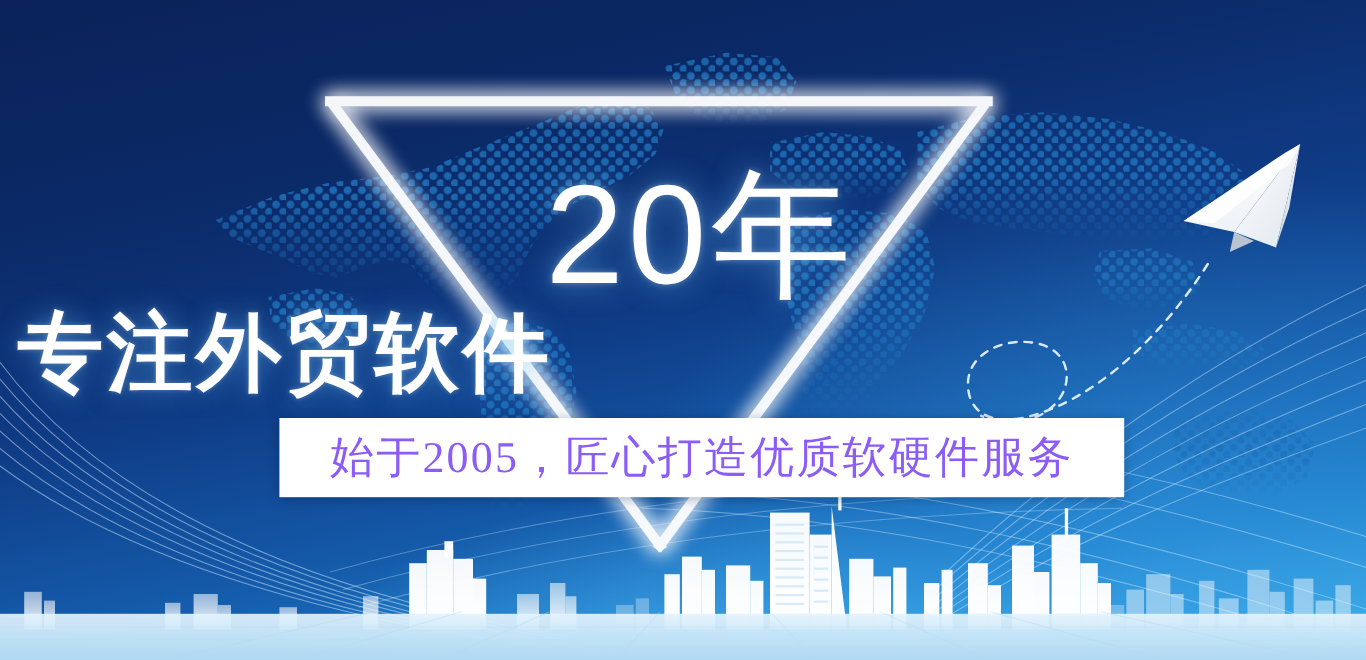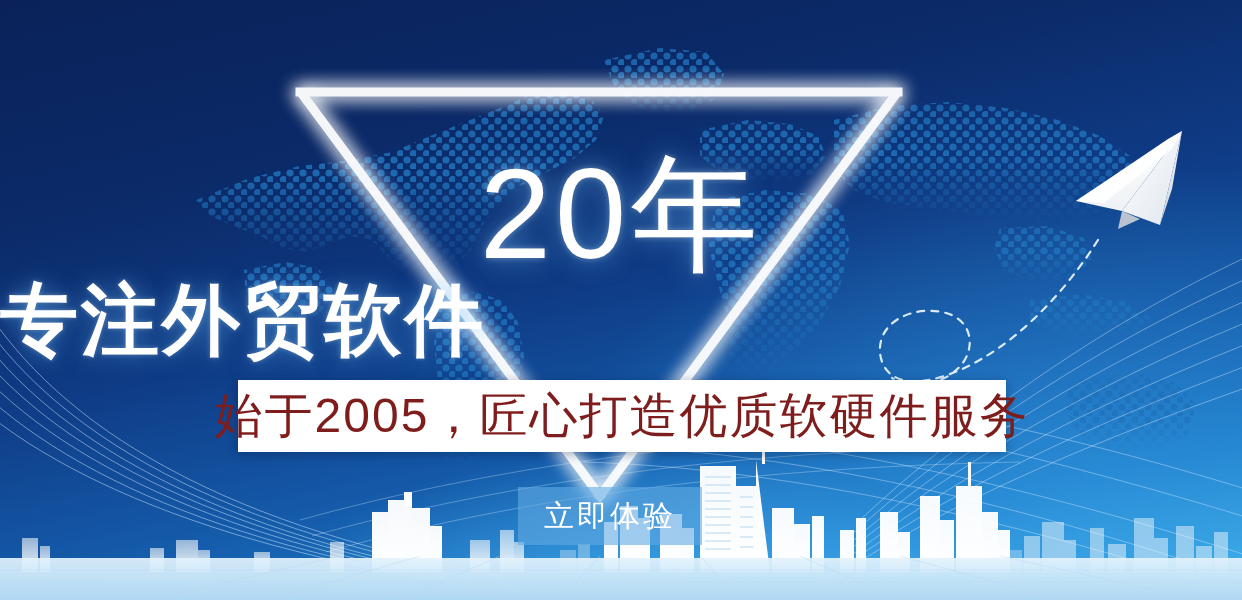--- a/index.html
+++ b/index.html
@@ -33,43 +33,43 @@
   .city{position:absolute;left:0;bottom:0;width:1242px;height:200px;pointer-events:none;}
 
   
   .ground{
     position:absolute;left:0;bottom:0;width:1242px;height:42px;
     background:linear-gradient(180deg,rgba(228,243,253,.92) 0%,rgba(196,228,247,.97) 55%,rgba(176,216,242,1) 100%);
   }
   .ground-lines{position:absolute;left:0;bottom:0;width:1242px;height:44px;}
 
   
-  .content{position:absolute;left:0;top:0;width:1080px;height:600px;}
+  .content{position:absolute;left:16px;top:0;width:1080px;height:600px;}
 
   .t-years{
     position:absolute;left:0;top:150px;width:1242px;text-align:center;
     font-size:128px;line-height:128px;font-weight:400;color:#ffffff;
     letter-spacing:4px;
     text-shadow:0 0 26px rgba(120,200,255,.55),0 0 6px rgba(255,255,255,.35);
   }
   .t-main{
     position:absolute;left:0;top:278px;width:1242px;text-align:left;
     font-size:78px;line-height:84px;font-weight:700;color:#ffffff;
     letter-spacing:3px;
     text-shadow:0 0 22px rgba(110,195,255,.5),0 0 5px rgba(255,255,255,.3);
   }
   .t-sub-box{
     position:absolute;left:238px;top:380px;width:768px;height:72px;
     background:#ffffff;
     display:flex;align-items:center;justify-content:center;
     box-shadow:0 2px 10px rgba(2,20,60,.35);
   }
   .t-sub{
-    font-size:48px;line-height:44px;font-weight:400;color:#7f1d1d;
-    letter-spacing:2px;white-space:nowrap;
+    font-size:40px;line-height:44px;font-weight:400;color:#8b5cf6;
+    letter-spacing:2px;white-space:nowrap;font-family:Liberation Serif, serif;
   }
   .cta{
     position:absolute;left:518px;top:487px;width:184px;height:58px;
     background:rgba(96,170,226,.60);
     display:flex;align-items:center;justify-content:center;
     color:#ffffff;font-size:30px;letter-spacing:3px;font-weight:400;
     cursor:pointer;border:0;
   }
 </style>
 </head>
@@ -327,16 +327,15 @@
   <div class="content">
 
     <div class="t-years">20年</div>
 
     <div class="t-main">专注外贸软件</div>
 
     <div class="t-sub-box">
       <span class="t-sub">始于2005，匠心打造优质软硬件服务</span>
     </div>
 
-    <div class="cta">立即体验</div>
   </div>
 
 </div>
 
 </body></html>

